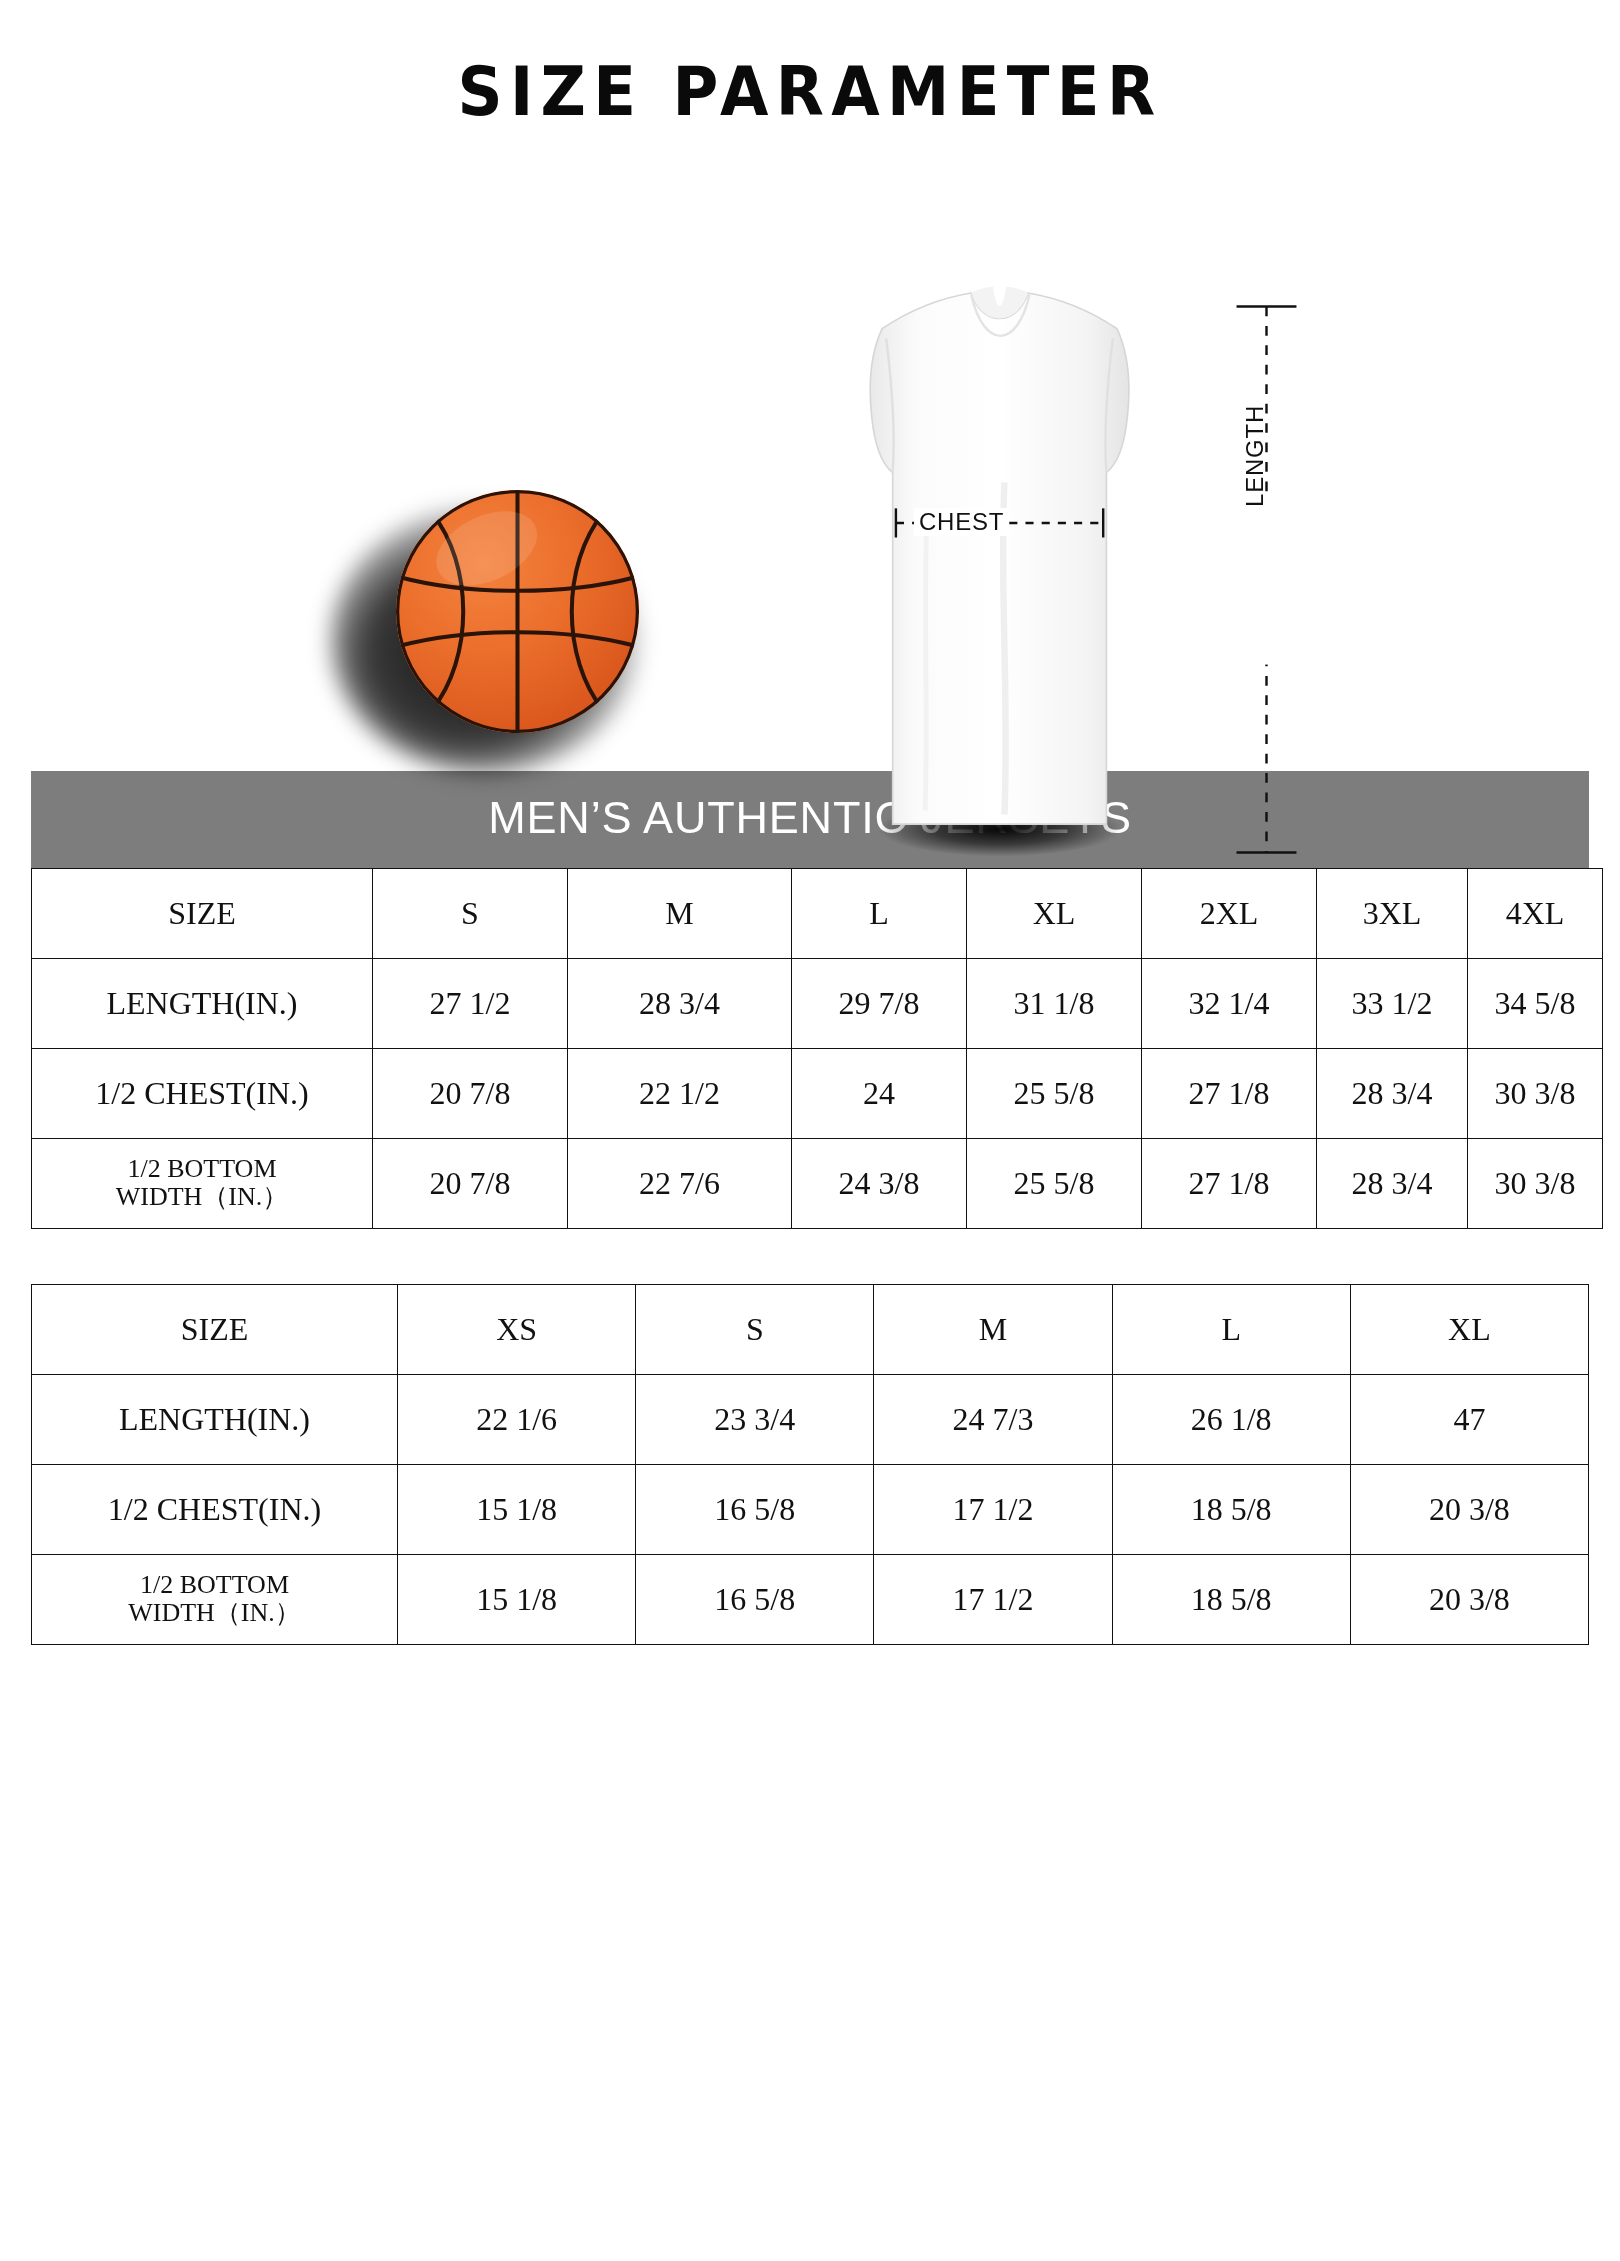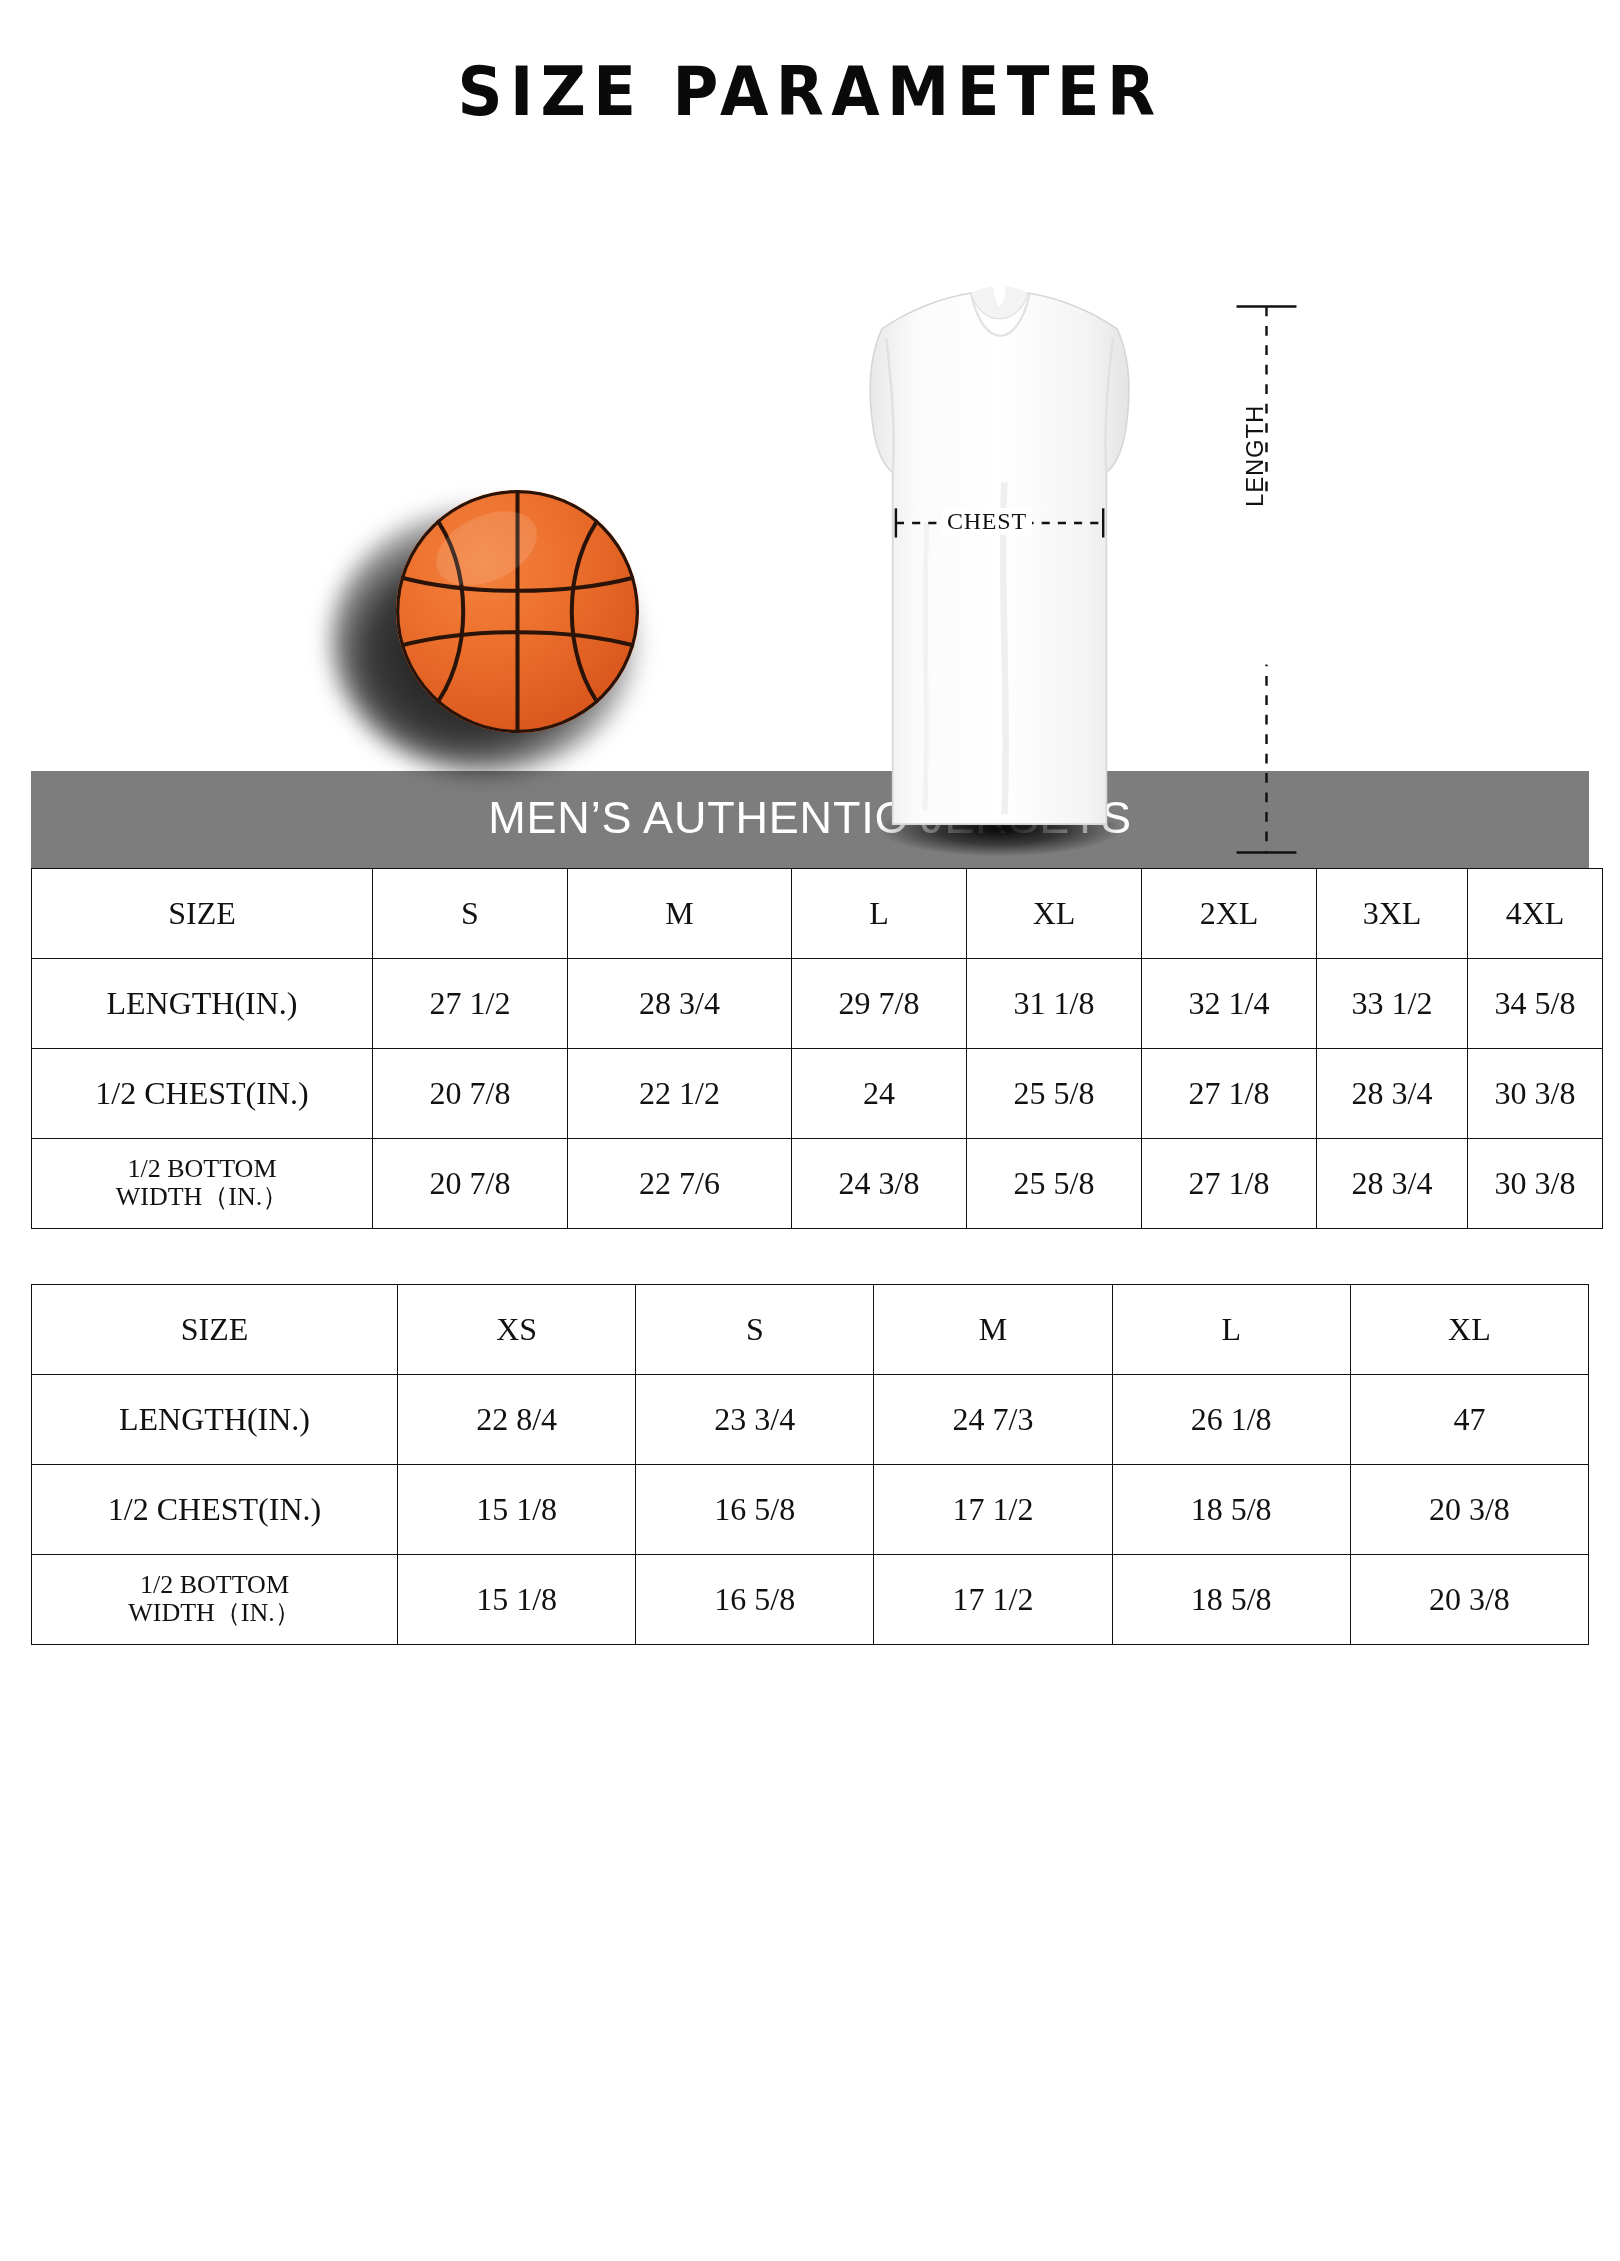--- a/index.html
+++ b/index.html
@@ -78,27 +78,27 @@
     position: absolute;
     left: 774px;
     top: 154px;
     width: 381px;
     height: 583px;
   }
   .jersey-wrap svg { position: absolute; left: 0; top: 0; }
 
   .chest-label {
     position: absolute;
-    left: 911px;
+    left: 883px;
     top: 382px;
     font-size: 24px;
     letter-spacing: 0.8px;
     background: #ffffff;
     padding: 0 4.9px;
-    font-family: Liberation Serif, serif;
+    font-family: Liberation Sans, sans-serif;
     color: #111;
   }
   .length-label {
     position: absolute;
     left: 1210px;
     top: 381px;
     font-size: 24px;
     letter-spacing: 0.8px;
     transform: rotate(-90deg);
     transform-origin: left top;
@@ -291,21 +291,21 @@
         <tr>
           <td class="rowhdr">SIZE</td>
           <td>XS</td>
           <td>S</td>
           <td>M</td>
           <td>L</td>
           <td>XL</td>
         </tr>
         <tr>
           <td class="rowhdr">LENGTH(IN.)</td>
-          <td>22  8/4</td>
+          <td>22  1/6</td>
           <td>23  3/4</td>
           <td>24  7/3</td>
           <td>26  1/8</td>
           <td>47</td>
         </tr>
         <tr>
           <td class="rowhdr">1/2 CHEST(IN.)</td>
           <td>15  1/8</td>
           <td>16  5/8</td>
           <td>17  1/2</td>

